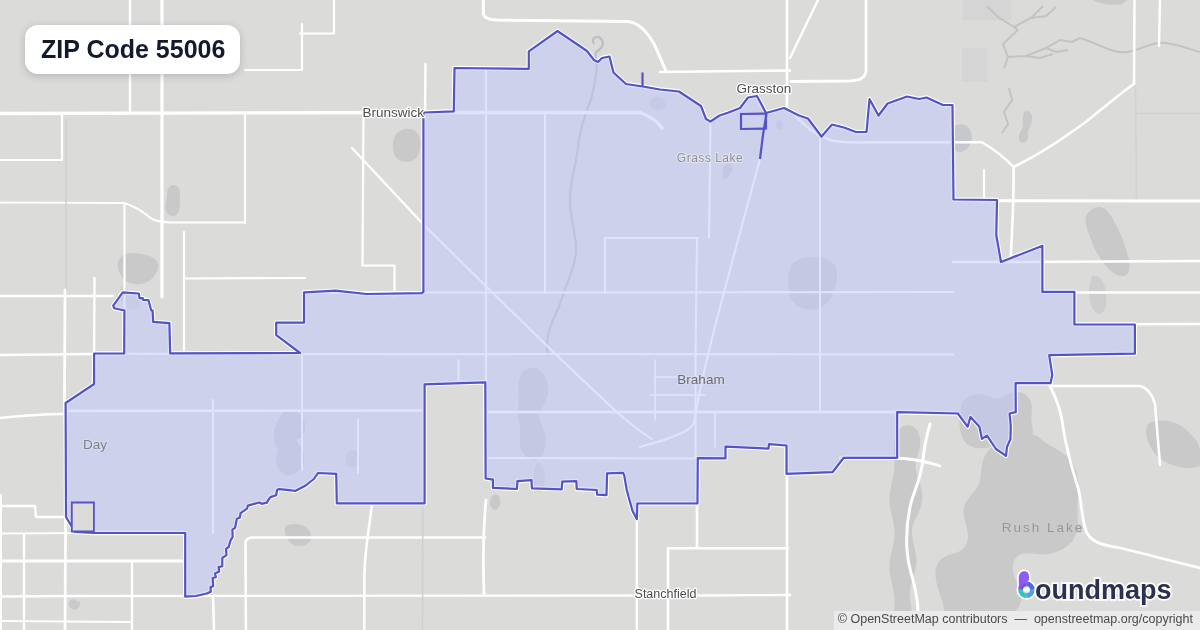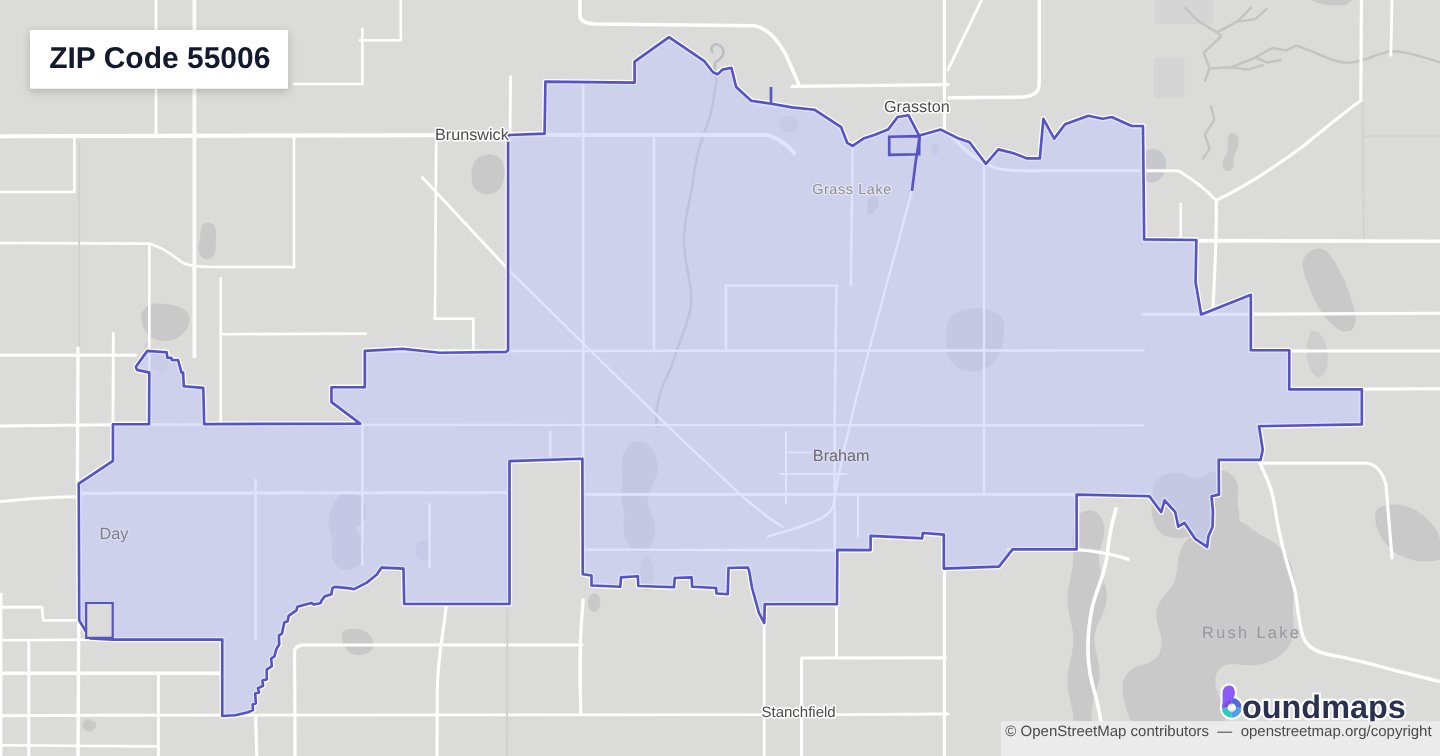--- a/index.html
+++ b/index.html
@@ -1,20 +1,20 @@
 <!DOCTYPE html>
 <html><head>
 <meta charset="utf-8">
 <style>
 html,body{margin:0;padding:0;background:#fff}
 .wrap{position:relative;width:1200px;height:630px;overflow:hidden;font-family:"Liberation Sans",sans-serif}
-.badge{position:absolute;left:25px;top:25px;width:215px;height:49px;background:#fff;border-radius:1px;
+.badge{position:absolute;left:25px;top:25px;width:215px;height:49px;background:#fff;border-radius:13px;
   box-shadow:0 2px 8px rgba(0,0,0,.18);display:flex;align-items:center;}
 .badge span{margin-left:16px;font-size:25px;font-weight:bold;color:#131a2e;letter-spacing:0}
-.attr{position:absolute;right:0;bottom:0;height:15px;background:#ebebeb;padding:0 7px 14px 4px;
+.attr{position:absolute;right:0;bottom:0;height:15px;background:#ebebeb;padding:0 7px 4px 4px;
   display:flex;align-items:center;font-size:12.5px;color:#4a4a4a}
 </style>
 </head>
 <body>
 <div class="wrap">
 <svg width="1200" height="630" viewBox="0 0 1200 630">
 
   <rect x="0" y="0" width="1200" height="630" fill="#dbdbda"></rect>
   <g id="lakes" fill="#c9c9c9" stroke="none">
 

